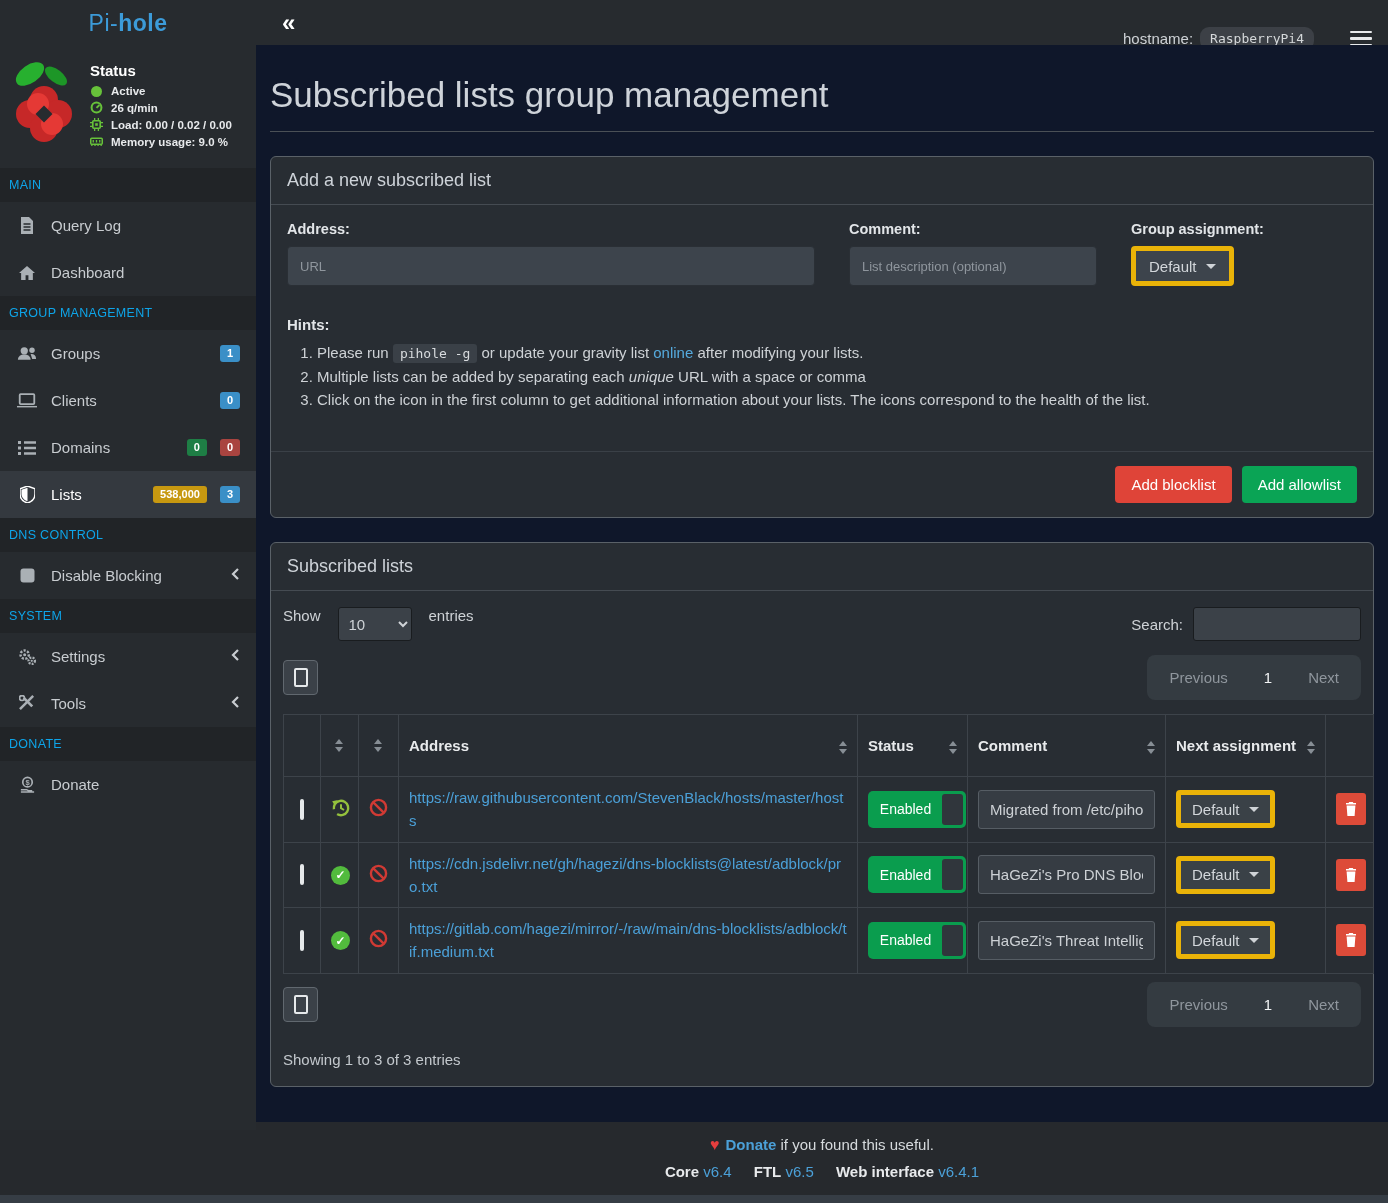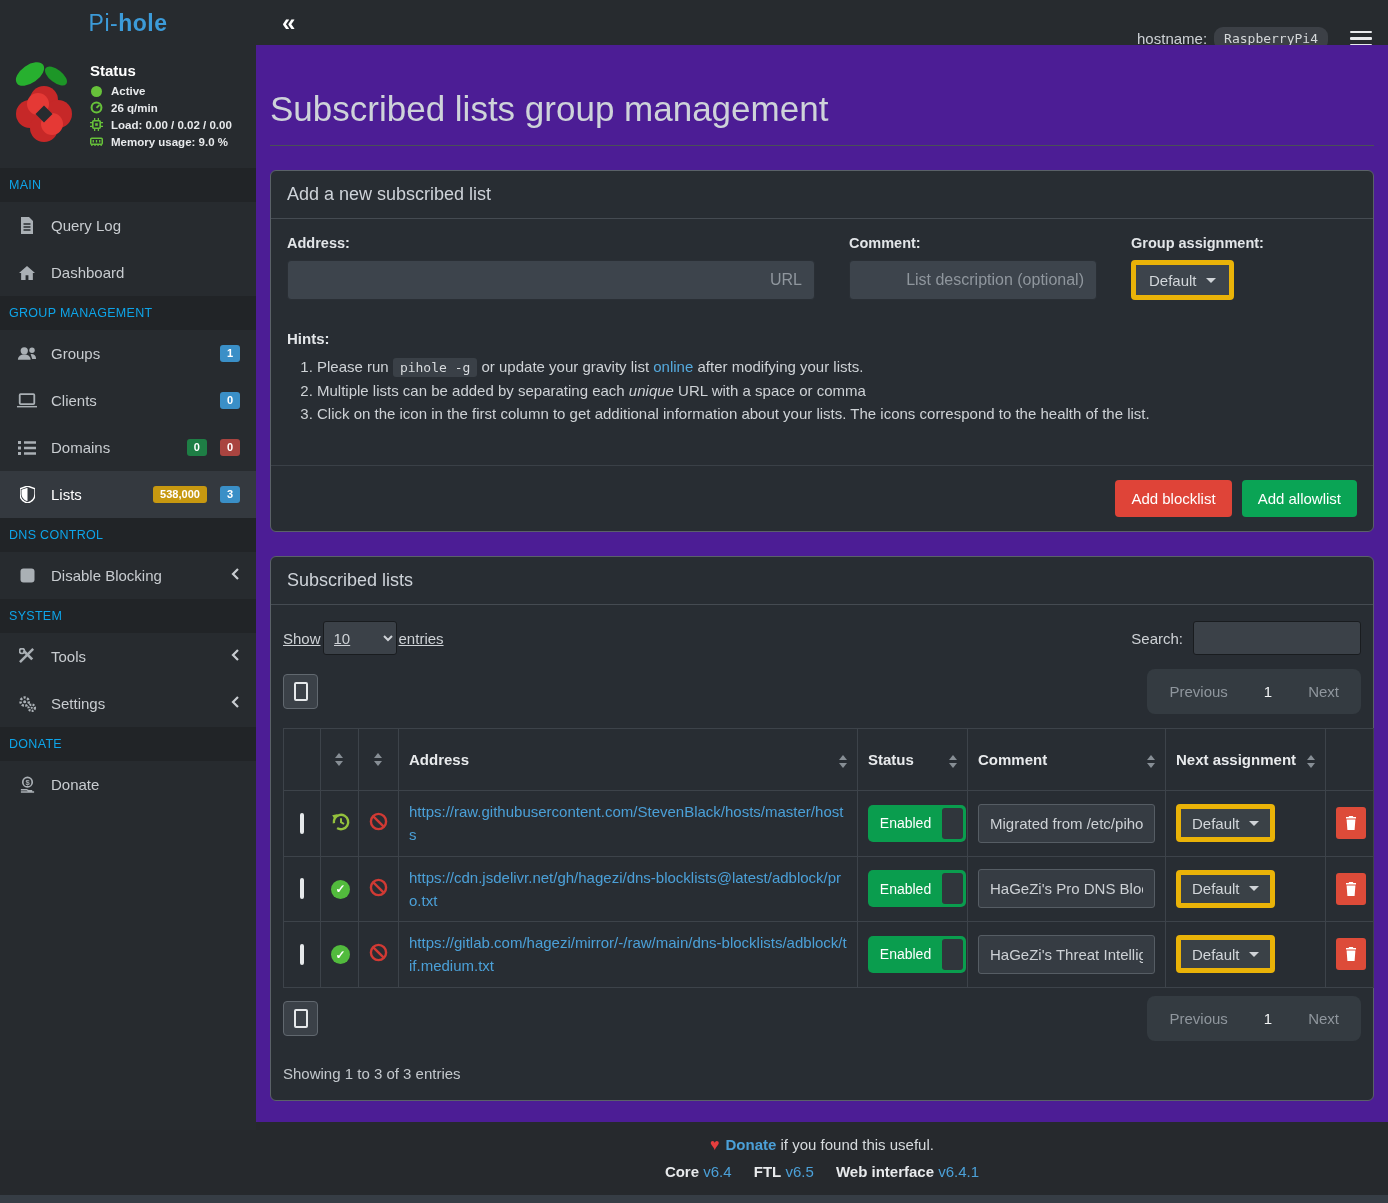--- a/index.html
+++ b/index.html
@@ -5,22 +5,22 @@
   * { box-sizing: border-box; margin: 0; padding: 0; }
   html,body { width:1388px; height:1203px; }
   body {
     font-family: "Liberation Sans", sans-serif;
     background:#363d45; color:#c8cdd2; font-size:15px; overflow:hidden; position:relative;
   }
   
   .sidebar { position:absolute; left:0; top:0; bottom:73px; width:256px; background:#272b2f; z-index:2; }
   .topbar  { position:absolute; left:256px; right:0; top:0; height:45px; background:#272b2f;
              display:flex; align-items:center; padding:0 16px; }
-  .content { position:absolute; left:256px; right:0; top:45px; bottom:73px; background:#4c1d95;
-             padding:18px 10px; overflow:hidden; }
+  .content { position:absolute; left:256px; right:0; top:45px; bottom:73px; background:#0f172a;
+             padding:4px 10px; overflow:hidden; }
   .footer  { position:absolute; left:0; right:0; bottom:8px; height:73px; background:#26292d;
              padding:14px 0 0 256px; text-align:center; }
   
   .brand { height:46px; display:flex; align-items:center; justify-content:center;
            font-size:23px; color:#3c9bd9; letter-spacing:.5px; }
   .brand .thin { font-weight:300; } .brand .bold { font-weight:700; }
   .status-panel { display:flex; padding:12px 8px 14px 6px; gap:8px; }
   .rasp { flex:0 0 76px; display:flex; align-items:flex-start; justify-content:center; }
   .status-title { color:#fff; font-weight:700; font-size:15px; margin:4px 0 6px; }
   .status-item { display:flex; align-items:center; gap:8px; margin-bottom:4px;
@@ -31,58 +31,58 @@
   .nav-item { display:flex; align-items:center; gap:13px; padding:15px 16px; color:#c8ccd0; cursor:pointer; position:relative; }
   .nav-item .nicon { width:22px; flex:0 0 22px; display:flex; justify-content:center; color:#aab0b5; }
   .nav-item.active { background:#34393f; color:#fff; }
   .nav-item .spacer { flex:1; }
   .badge { font-size:11px; font-weight:700; color:#fff; padding:3px 7px; border-radius:3px; line-height:1; }
   .badge.blue { background:#3a8fc7; } .badge.green { background:#1e7e45; }
   .badge.red { background:#a94440; } .badge.yellow { background:#c79810; }
   .chev { margin-left:auto; }
   
   .collapse-btn { color:#fff; font-size:24px; font-weight:700; line-height:1; cursor:pointer; padding:0 10px; }
-  .topbar-right { margin-left:auto; display:flex; align-items:center; gap:22px;margin-top:32px; }
+  .topbar-right { margin-left:auto; display:flex; align-items:center; gap:36px;margin-top:32px; }
   .hostname { color:#ced2d6; font-size:15px; display:flex; align-items:center; gap:7px; }
   .hostname .hv { background:#3c4046; color:#d5d8da; font-family:"DejaVu Sans Mono", monospace;
                   font-size:13px; padding:4px 10px; border-radius:9px; }
   .burger { width:22px; cursor:pointer; }
   .burger div { height:2.5px; background:#e8eaec; margin:4px 0; border-radius:1px; }
   
   .content-header { padding:26px 4px 0; }
   .content-header h1 { font-size:35px; font-weight:400; color:#ced3d9; }
   .content-header hr { border:none; border-top:1px solid #4a5056; margin-top:16px; }
   
   .card { background:#282d33; border:1px solid #5a6168; border-radius:6px; margin:24px 4px 0; }
   .card-header { padding:13px 16px; font-size:18px; color:#ced3d9; border-bottom:1px solid #454b52; }
   .card-body { padding:16px; }
   label.flabel { display:block; font-weight:700; font-size:14.5px; color:#e2e5e8; margin-bottom:9px; }
   .form-row { display:flex; gap:34px; }
   input.tbox { background:#3d444c; border:1px solid #2a2f35; border-radius:4px; color:#c6cbd0;
-               height:40px; padding:0 12px; font-size:16px; font-family:inherit; width:100%;text-align:right; }
+               height:40px; padding:0 12px; font-size:13px; font-family:inherit; width:100%; }
   input.tbox::placeholder { color:#8f969d; }
   .fg-address { flex:0 0 528px; } .fg-comment { flex:0 0 248px; } .fg-group { flex:0 0 auto; }
   .dd-btn { display:inline-flex; align-items:center; gap:9px; background:#3d444c; border:5px solid #eab308;
             border-radius:4px; color:#d2d6da; padding:0 13px; height:40px; font-size:15px; cursor:pointer; }
   .caret { width:0; height:0; border-left:5px solid transparent; border-right:5px solid transparent;
            border-top:5px solid #cfd3d7; }
   .hints { margin-top:30px; font-size:15px; color:#ced2d6; }
   .hints-title { font-weight:700; color:#e2e5e8; margin-bottom:8px; }
   .hints ol { margin-left:30px; line-height:23px; }
   .code-chip { font-family:"DejaVu Sans Mono", monospace; font-size:13px; background:#3a4047;
                padding:2px 7px; border-radius:3px; color:#d8dbde; }
   a.inline-link { color:#55aade; text-decoration:none; }
   .card-actions { display:flex; justify-content:flex-end; gap:10px; border-top:1px solid #3a4047;
                   margin-top:24px; padding:14px 16px; }
   .btn { border:none; border-radius:4px; color:#fff; font-size:15px; padding:10px 16px;
          cursor:pointer; font-family:inherit; }
   .btn-red { background:#df4438; } .btn-green { background:#0aa455; }
   
   .tc-toolbar { display:flex; align-items:center; padding:16px 12px 6px; }
-  .show-group { display:flex; align-items:center; gap:2px; color:#ced2d6;text-decoration:underline; }
+  .show-group { display:flex; align-items:flex-start; gap:17px; color:#ced2d6; }
   select.page-size { background:#3b4148; color:#cfd3d7; border:1px solid #191c1f; border-radius:3px;
                      height:34px; width:74px; padding:0 6px; font-size:15px; font-family:inherit; }
   .search-group { margin-left:auto; display:flex; align-items:center; gap:10px; color:#ced2d6; }
   .search-group input { background:#3b4148; border:1px solid #191c1f; border-radius:3px;
                         height:34px; width:168px; color:#cfd3d7; padding:0 8px; font-size:15px; }
   .tc-row2 { display:flex; align-items:center; padding:8px 12px; }
   .selall-btn { width:35px; height:35px; background:#3b4148; border:1px solid #61686f; border-radius:4px;
                 display:flex; align-items:center; justify-content:center; cursor:pointer; }
   .cb { width:17px; height:17px; border:2px solid #e6e9eb; border-radius:2px; background:transparent; }
   .cb.tall { width:14px; height:19px; }
@@ -273,43 +273,43 @@
     <span class="chev">
       <svg width="10" height="14" viewBox="0 0 10 14">
           <path d="M8 2 3 7l5 5" fill="none" stroke="#c8ccd0" stroke-width="2.2"></path>
         </svg>
     </span>
   </div>
 
   <div class="nav-header">SYSTEM</div>
   <div class="nav-item">
     <span class="nicon">
-      <svg width="17" height="17" viewBox="0 0 18 18">
-          <path d="M2 2l9 9 2-2-9-9z" fill="#aab0b5" transform="translate(2,2)"></path>
-          <path d="M15 1 1 15" stroke="#aab0b5" stroke-width="2.6"></path>
-          <circle cx="3.2" cy="3.2" r="2.6" fill="none" stroke="#aab0b5" stroke-width="1.8"></circle>
-        </svg>
-    </span>
-    <span>Tools</span>
-    <span class="chev">
-      <svg width="10" height="14" viewBox="0 0 10 14">
-          <path d="M8 2 3 7l5 5" fill="none" stroke="#c8ccd0" stroke-width="2.2"></path>
-        </svg>
-    </span>
-  </div>
-  <div class="nav-item">
-    <span class="nicon">
       <svg width="19" height="16" viewBox="0 0 20 17">
           <circle cx="7" cy="6" r="4.4" fill="none" stroke="#aab0b5" stroke-width="2.6" stroke-dasharray="2.3 1.5"></circle>
           <circle cx="7" cy="6" r="1.6" fill="#aab0b5"></circle>
           <circle cx="14.5" cy="12.5" r="3.4" fill="none" stroke="#aab0b5" stroke-width="2.4" stroke-dasharray="2 1.3"></circle>
           <circle cx="14.5" cy="12.5" r="1.2" fill="#aab0b5"></circle>
         </svg>
     </span>
     <span>Settings</span>
+    <span class="chev">
+      <svg width="10" height="14" viewBox="0 0 10 14">
+          <path d="M8 2 3 7l5 5" fill="none" stroke="#c8ccd0" stroke-width="2.2"></path>
+        </svg>
+    </span>
+  </div>
+  <div class="nav-item">
+    <span class="nicon">
+      <svg width="17" height="17" viewBox="0 0 18 18">
+          <path d="M2 2l9 9 2-2-9-9z" fill="#aab0b5" transform="translate(2,2)"></path>
+          <path d="M15 1 1 15" stroke="#aab0b5" stroke-width="2.6"></path>
+          <circle cx="3.2" cy="3.2" r="2.6" fill="none" stroke="#aab0b5" stroke-width="1.8"></circle>
+        </svg>
+    </span>
+    <span>Tools</span>
     <span class="chev">
       <svg width="10" height="14" viewBox="0 0 10 14">
           <path d="M8 2 3 7l5 5" fill="none" stroke="#c8ccd0" stroke-width="2.2"></path>
         </svg>
     </span>
   </div>
 
   <div class="nav-header">DONATE</div>
   <div class="nav-item">
     <span class="nicon">

